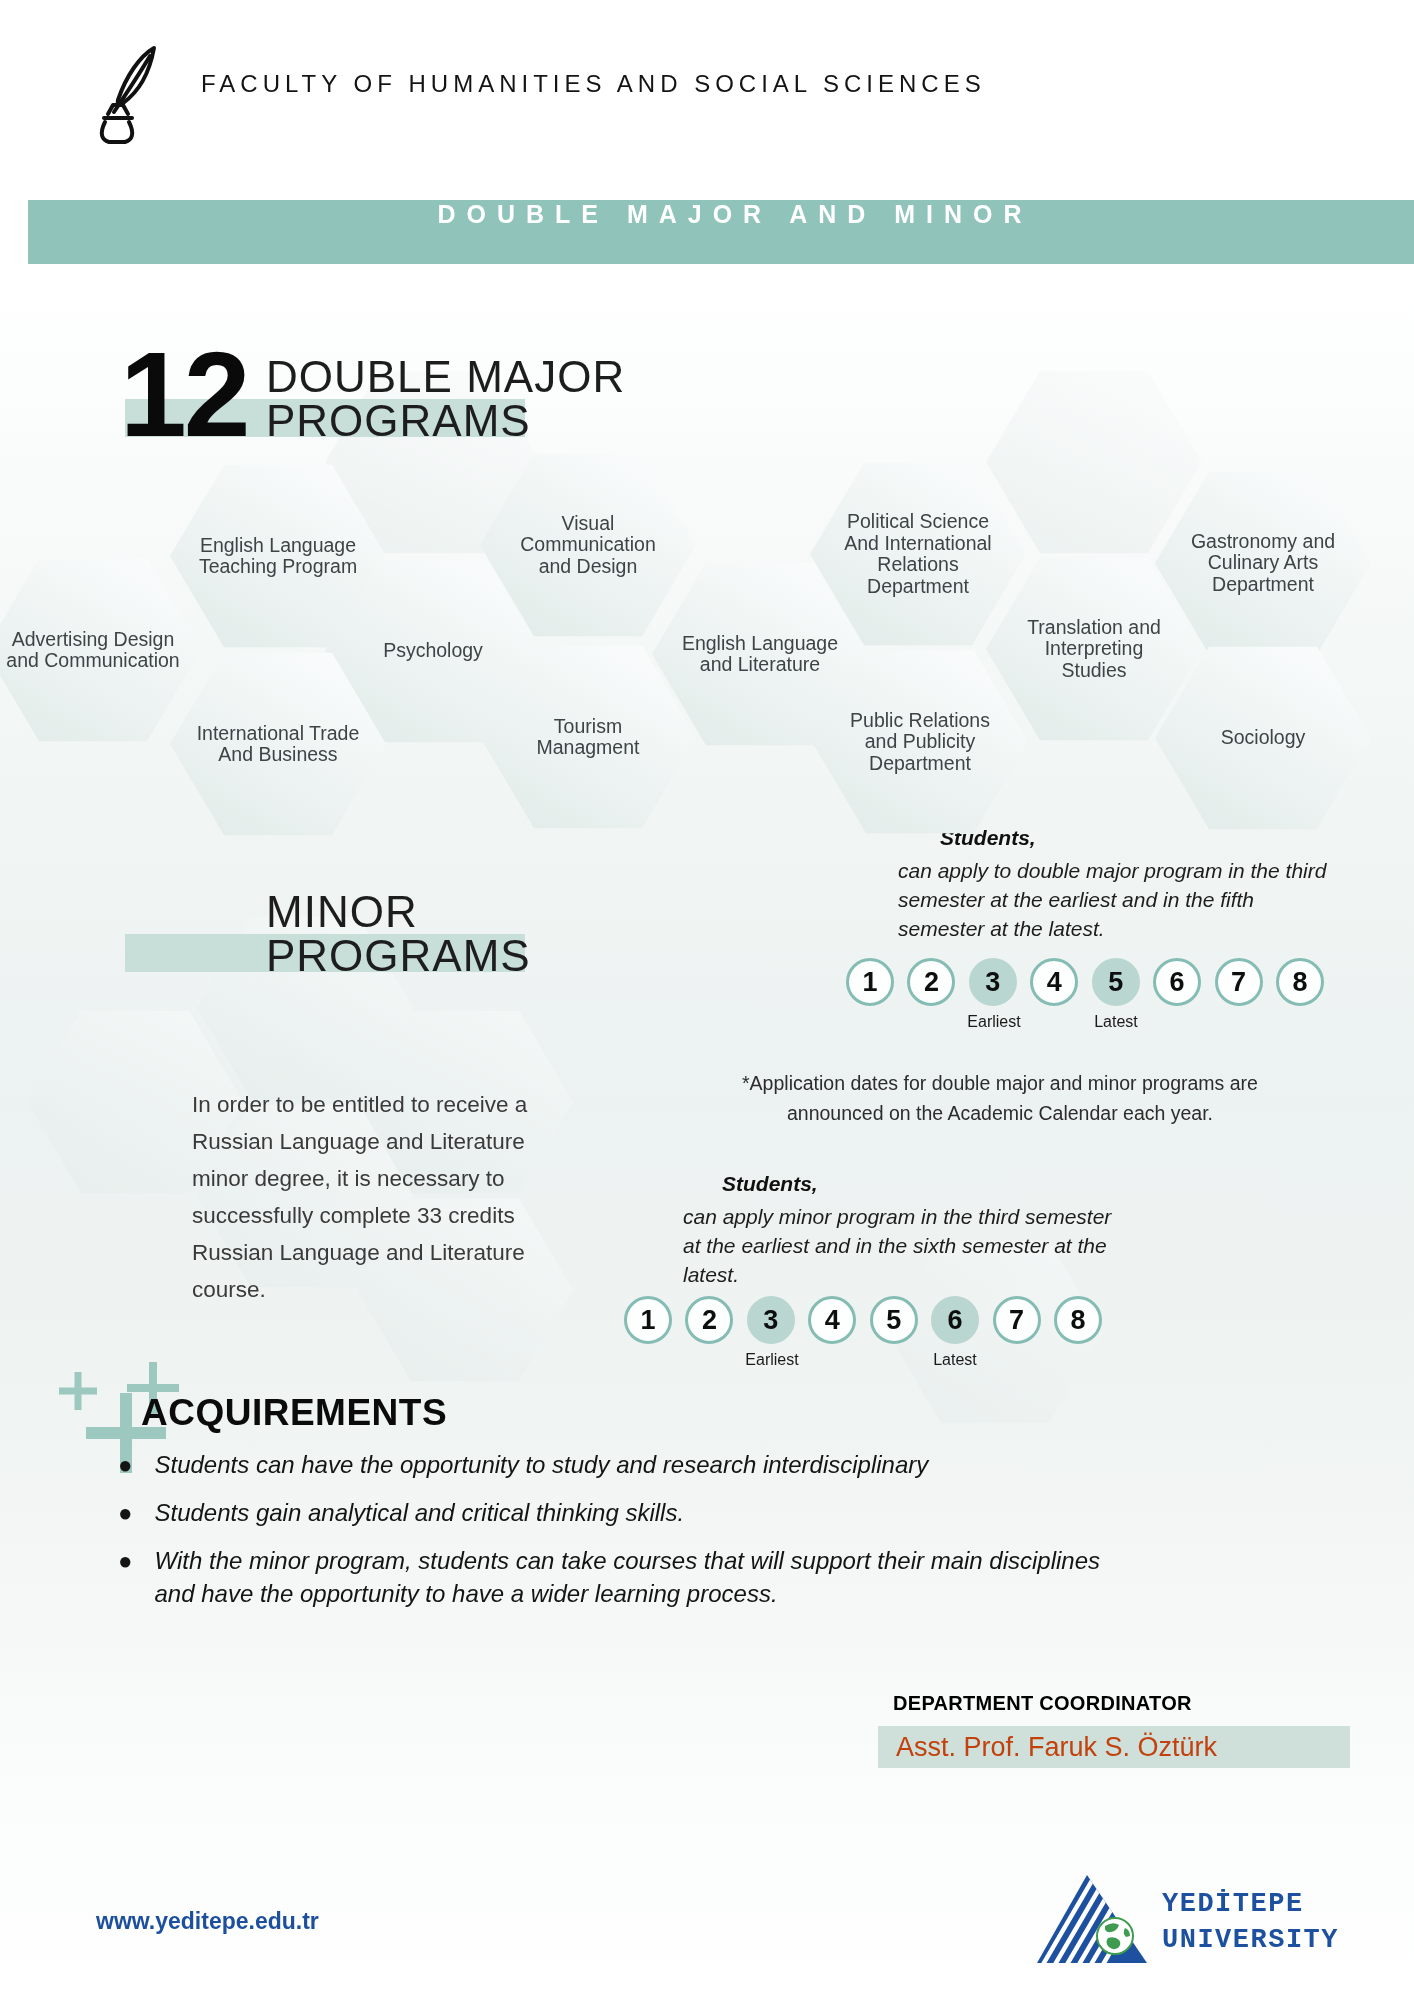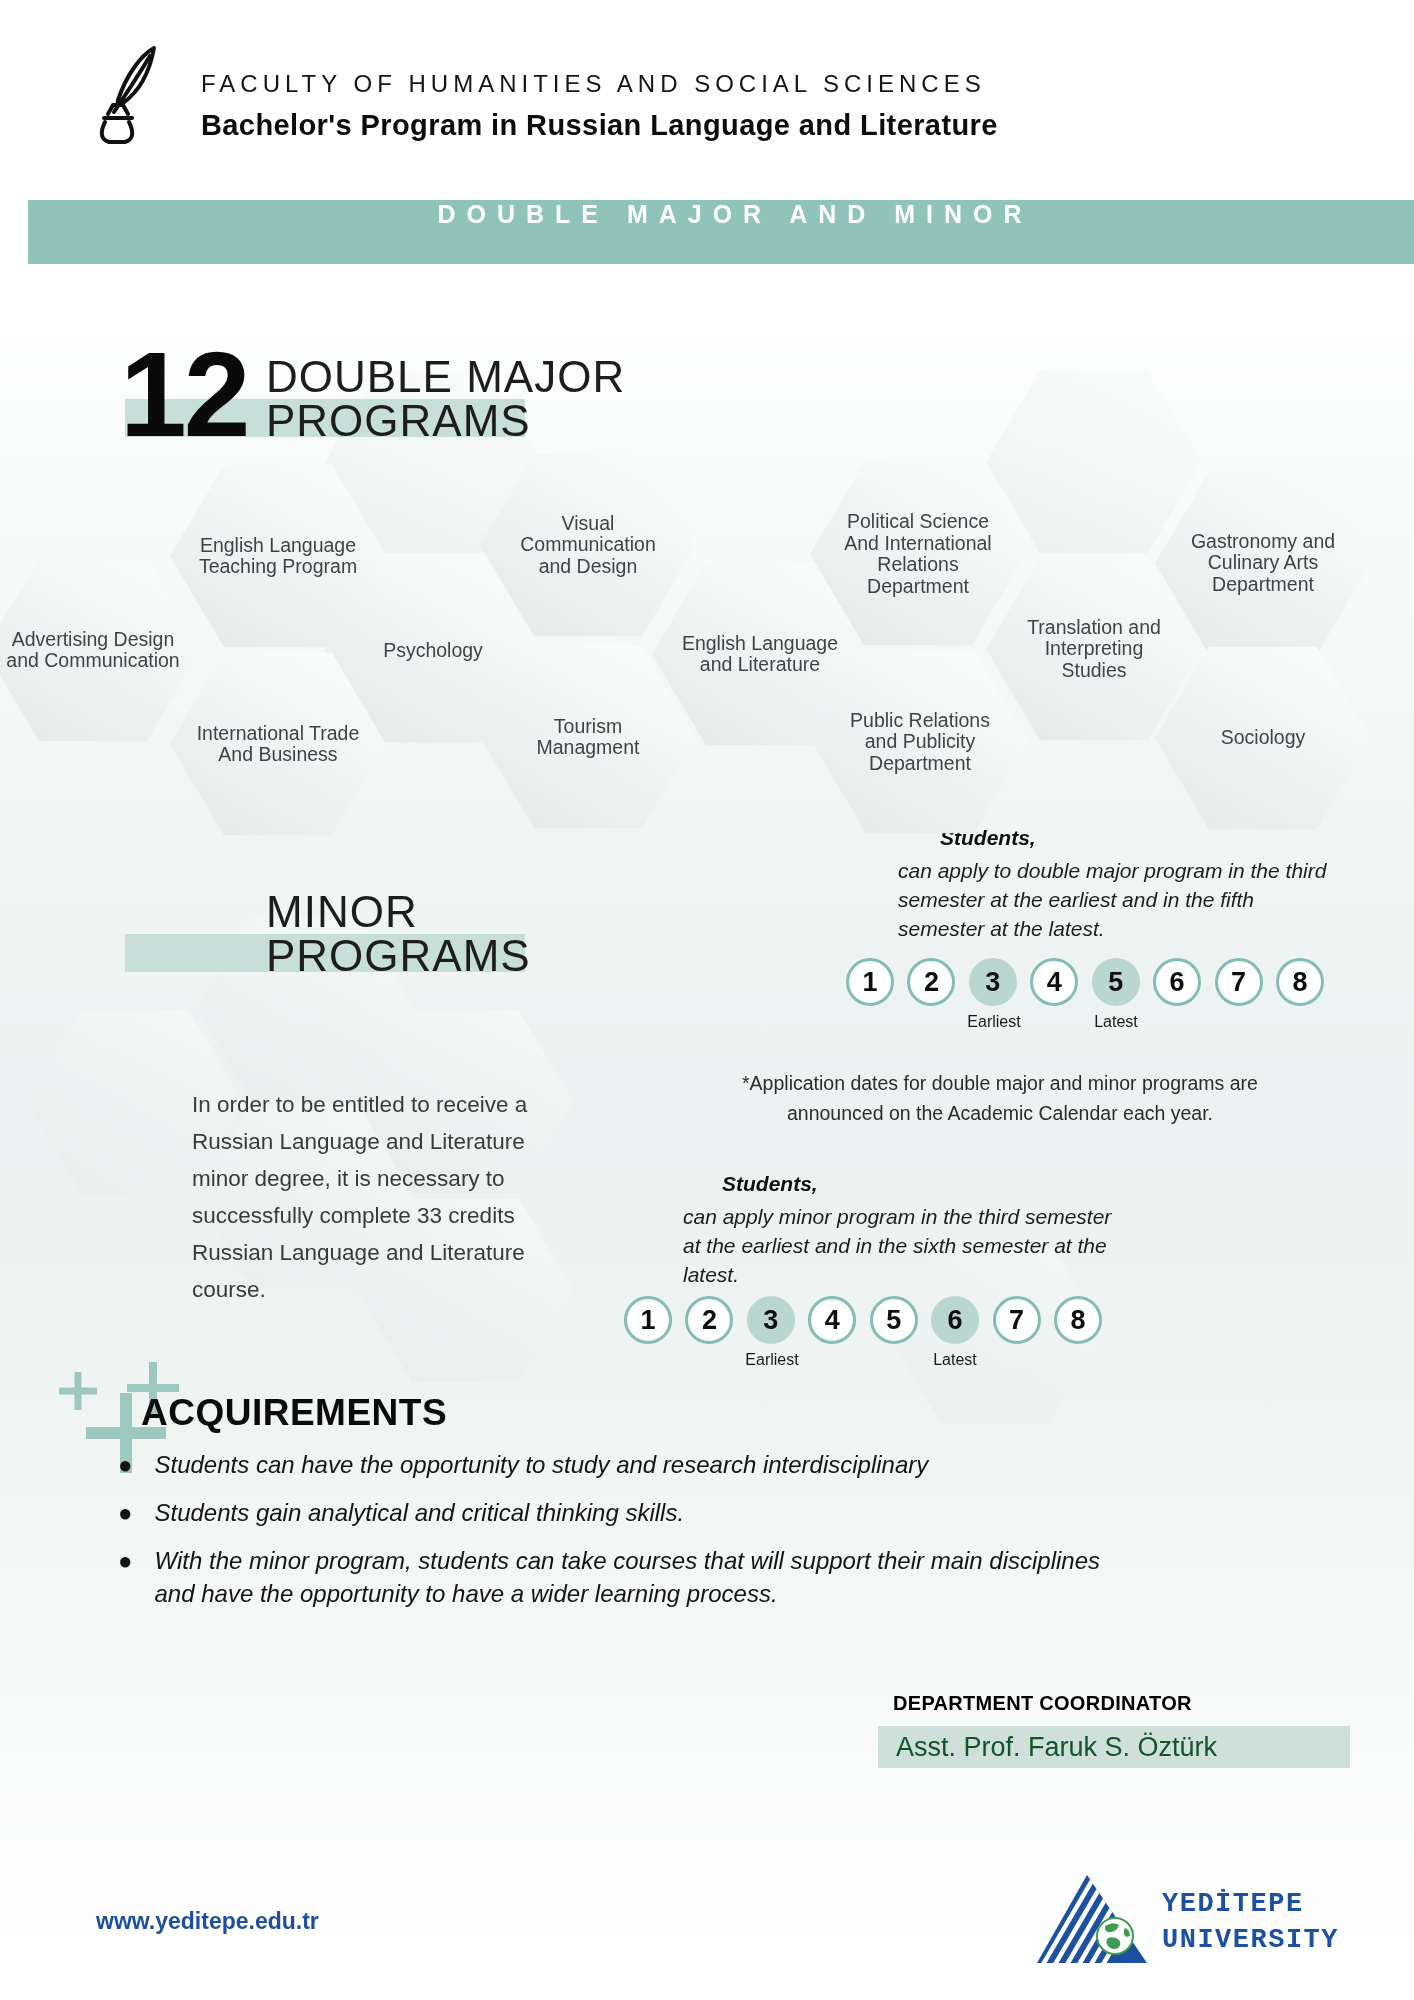--- a/index.html
+++ b/index.html
@@ -48,21 +48,21 @@
 
   
   .acq-title { font-size:37px; font-weight:700; color:#0b0b0b; letter-spacing:0.5px; }
   .bullets { width:1020px; list-style:none; }
   .bullets li { display:flex; gap:22px; margin-bottom:15px; font-size:24px; font-style:italic; color:#141414; line-height:33px; }
   .bullets .dot { font-style:normal; font-size:24px; line-height:33px; }
 
   
   .coord-label { font-size:20px; font-weight:700; color:#000; letter-spacing:0.3px; }
   .coord-bar { left:878px; top:1726px; width:472px; height:42px; background:#cfe0db; display:flex; align-items:center; }
-  .coord-name { font-size:27px; color:#14532d; padding-left:18px; }
+  .coord-name { font-size:27px; color:#c2410c; padding-left:18px; }
 
   
   .website { font-size:23px; font-weight:700; color:#1c4f9d; text-decoration:none; }
   .uni-name { font-family:Liberation Mono, monospace; font-weight:700; font-size:27px; line-height:36px; color:#1d509e; letter-spacing:1.5px; white-space:pre-line; }
 </style>
 </head>
 <body>
 
 <div class="page">
 
@@ -70,21 +70,20 @@
     <svg width="82" height="100" viewBox="0 0 82 100" fill="none" stroke="#111" stroke-width="4" stroke-linejoin="round" stroke-linecap="round">
       <path d="M66 4 C52 12 38 32 30 56 C29 61 31 62 35 59 C52 47 62 26 66 4 Z"></path>
       <path d="M62 12 C50 32 38 50 26 68"></path>
       <path d="M20 70 l5 -9 h10 l5 9"></path>
       <path d="M16 74 h28"></path>
       <path d="M17 78 c-6 12 -3 18 4 20 h16 c7 -2 10 -8 4 -20"></path>
     </svg>
   </div>
   <div class="abs" style="left:201px; top:58px;">
     <div class="faculty">FACULTY OF HUMANITIES AND SOCIAL SCIENCES</div>
-    <div class="program-title">Bachelor's Program in Russian Language and Literature</div>
   </div>
 
   <div class="abs banner">
     <span>DOUBLE MAJOR AND MINOR</span>
   </div>
 
   <div class="abs dm-count">12</div>
   <div class="abs hl-bar" style="left:125px; top:399px; width:400px; height:38px;"></div>
   <div class="abs big-title" style="left:266px; top:355px;">DOUBLE MAJOR
 PROGRAMS</div>

